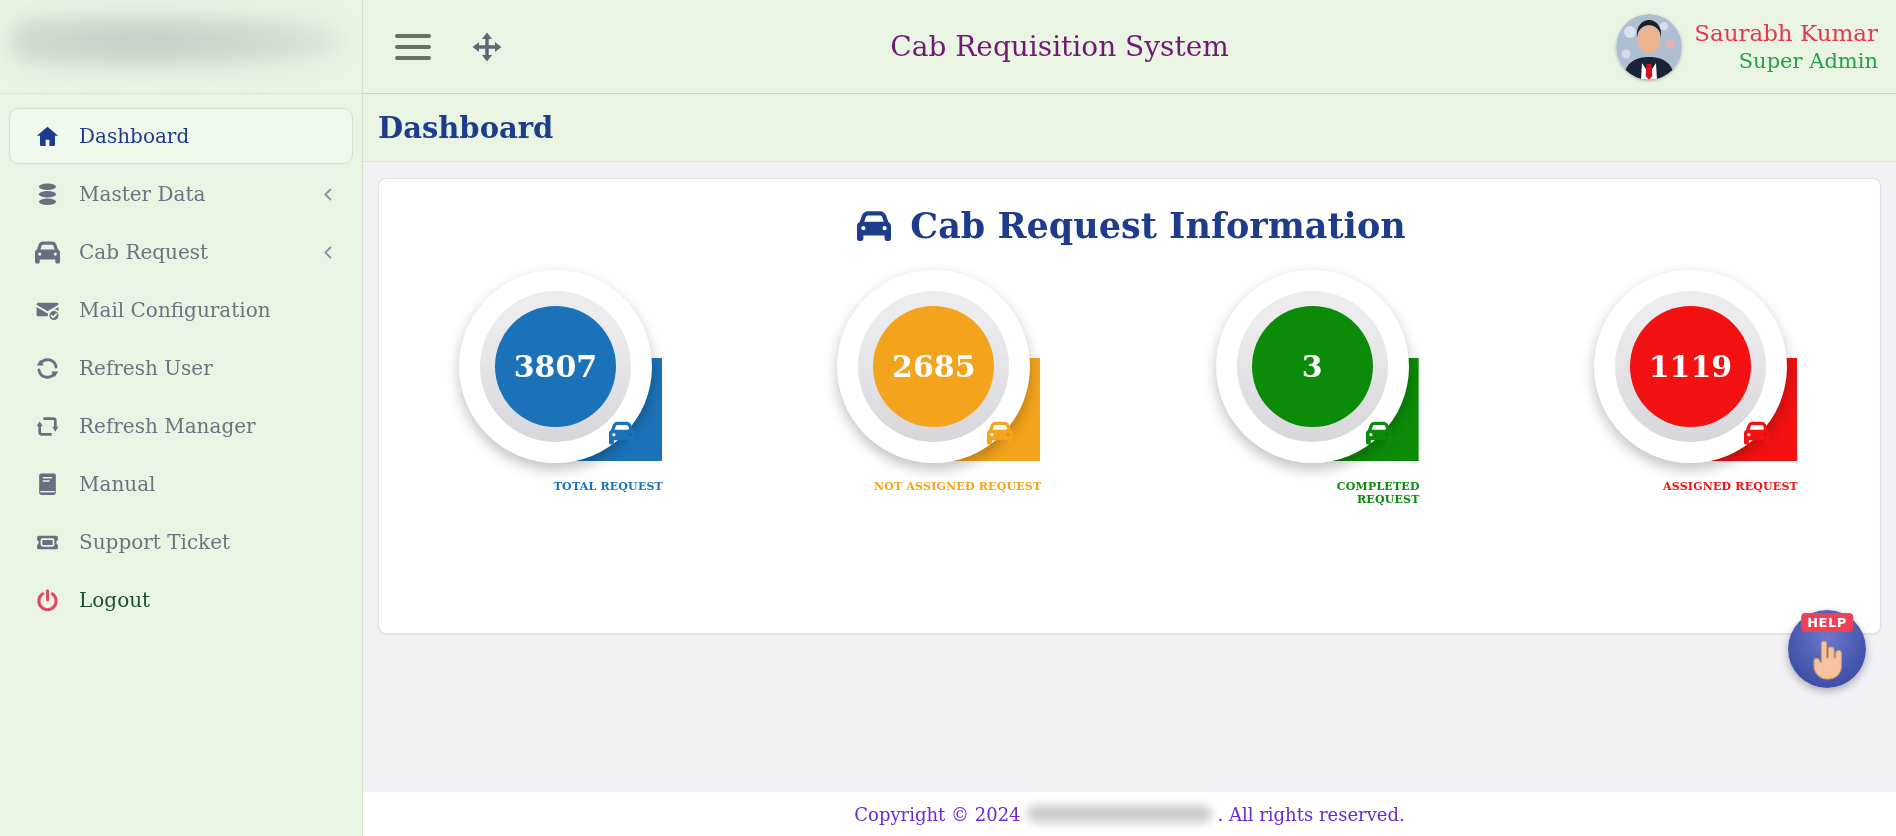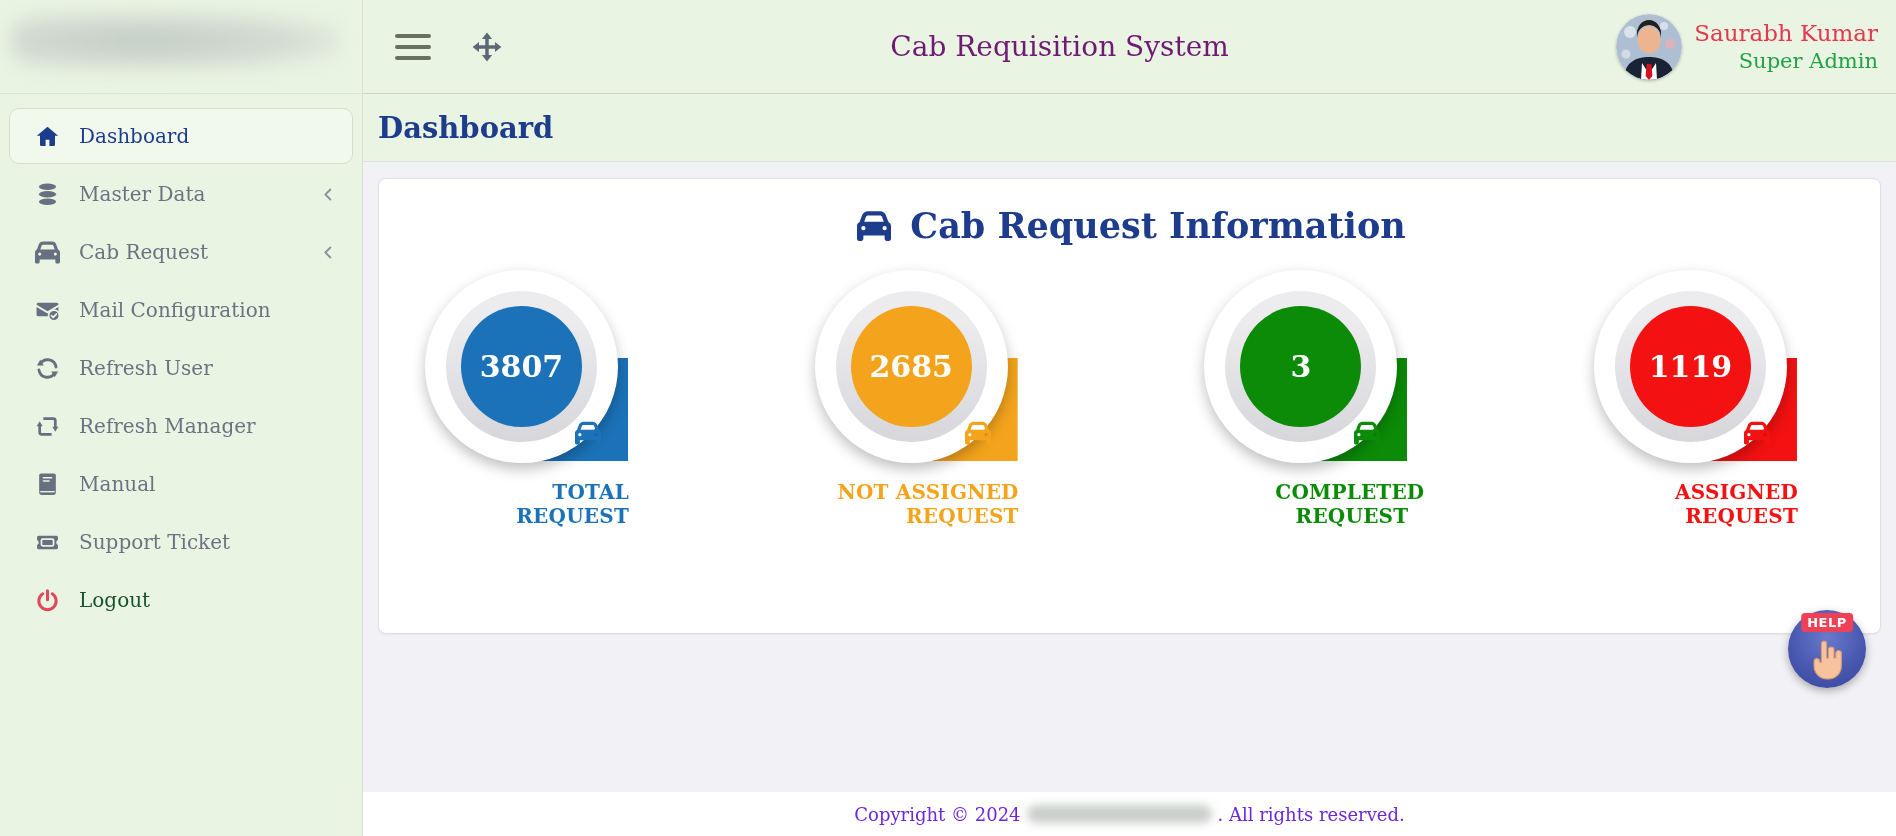--- a/index.html
+++ b/index.html
@@ -47,35 +47,35 @@
     border:1.5px solid #1e3c8c; border-radius:10px; font-family:inherit; font-size:19px; font-weight:600; color:#1e3c8c; cursor:pointer; }
   .chip svg { width:21px; height:21px; flex:none; }
   .chip.green { color:#28a745; }
   .chip.green svg { color:#28a745; }
 
   .content { flex:1; background:#f1f1f6; border-top:1px solid #e0e0e6; padding:16px 15px; position:relative; }
   .card { background:#fff; border:1px solid #dfdfe8; border-radius:8px; height:456px; box-shadow:0 1px 2px rgba(0,0,0,.05); }
   .card-title { display:flex; align-items:center; justify-content:center; gap:15px; margin-top:26px; color:#1e3c8c; font-size:35px; font-weight:bold; }
   .card-title svg { width:42px; height:34px; color:#1e3c8c; }
 
-  .widgets { display:flex; justify-content:space-between; padding:24px 80px 0 46px; }
+  .widgets { display:flex; justify-content:space-between; padding:24px 80px 0 80px; }
   .widget { width:206px; display:flex; flex-direction:column; align-items:flex-end; }
   .stage { position:relative; width:206px; height:196px; }
   .sq { position:absolute; left:100px; top:88px; width:103px; height:103px; background:var(--c);
     clip-path:polygon(20% 0, 100% 0, 100% 100%, 0 100%, 0 20%); }
   .outer { position:absolute; left:0; top:0; width:193px; height:193px; border-radius:50%; background:#fff;
     box-shadow:0 6px 14px rgba(0,0,0,.25); }
   .ring { position:absolute; left:21px; top:21px; width:151px; height:151px; border-radius:50%;
     background:linear-gradient(180deg,#ececef 20%,#d7d7db 100%); }
   .inner { position:absolute; left:36px; top:36px; width:121px; height:121px; border-radius:50%; background:var(--c);
     display:flex; align-items:center; justify-content:center; }
   .num { color:#fff; font-size:30px; font-weight:bold; }
   .car-mini { position:absolute; left:147px; top:150px; color:var(--c); z-index:3; display:flex; }
   .car-mini svg { width:32px; height:26px; }
-  .wlabel { margin-top:14px; max-width:190px; text-align:right; font-size:20px; font-weight:bold; letter-spacing:.2px;
+  .wlabel { margin-top:14px; max-width:190px; text-align:right; font-size:11px; font-weight:bold; letter-spacing:.2px;
     line-height:1.2; color:var(--c); padding-right:2px; }
   .wlabel.narrow { max-width:135px; }
 
   .help { position:absolute; top:448px; right:30px; width:78px; height:78px; border-radius:50%; border:none; cursor:pointer;
     background:radial-gradient(circle at 50% 35%, #6a79cb 0%, #4959b0 55%, #37459b 100%); box-shadow:0 3px 8px rgba(0,0,0,.3); }
   .help-tag { position:absolute; top:3px; left:50%; transform:translateX(-50%); background:#ee4157; color:#fff;
     font-size:13px; font-weight:bold; font-family:"DejaVu Sans","Liberation Sans",sans-serif; padding:2px 6px; border-radius:4px; letter-spacing:.5px; }
   .help .hand { position:absolute; left:50%; bottom:4px; transform:translateX(-50%); width:42px; height:48px; }
 
   .footer { height:44px; background:#fff; display:flex; align-items:center; justify-content:center; gap:6px;

